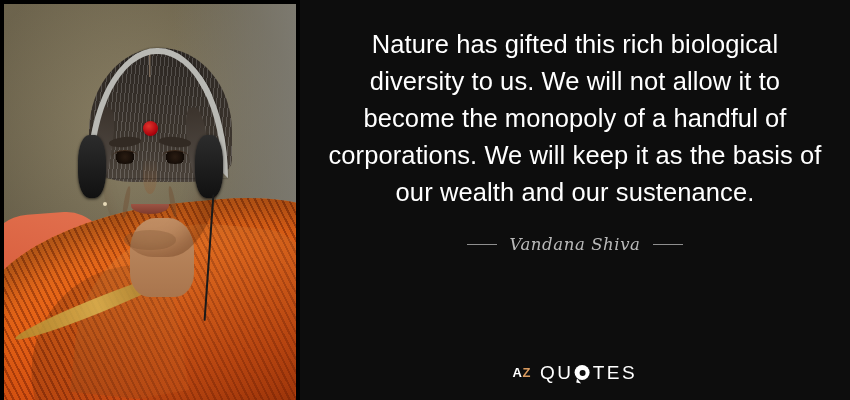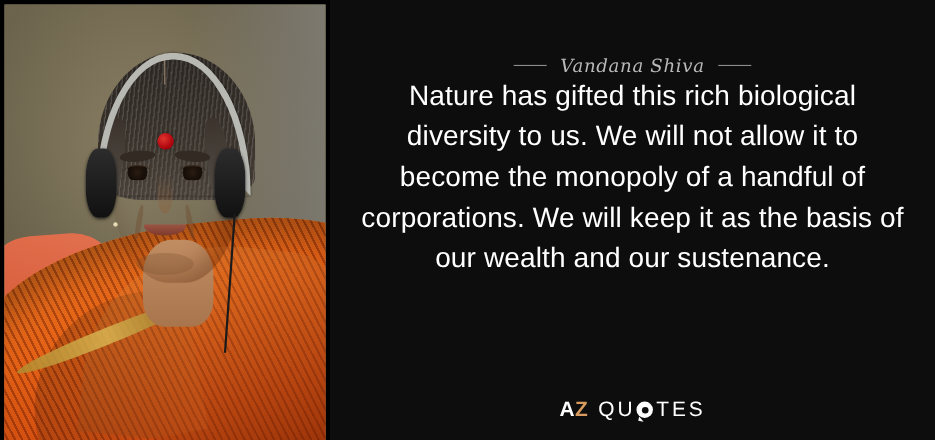--- a/index.html
+++ b/index.html
@@ -313,21 +313,21 @@
     position:absolute;
     left: 50%;
     bottom: 18px;
     transform: translateX(-50%);
     display:flex;
     align-items:center;
     gap: 9px;
     user-select:none;
   }
   #logo-az {
-    font-size: 19px;
+    font-size: 13px;
     font-weight: 700;
     letter-spacing: .5px;
     line-height: 1;
   }
   #logo-a { color: #ffffff; }
   #logo-z { color: #d99a5e; }
   #logo-quotes {
     display:flex;
     align-items:center;
     font-size: 19px;
@@ -406,27 +406,27 @@
       <div id="headband"></div>
       <div id="earcup-l" class="earcup"></div>
       <div id="earcup-r" class="earcup"></div>
       <div id="cable"></div>
       <div id="earring"></div>
     </div>
   </div>
 
   <div id="quote-panel">
 
+    <div id="quote-text">Nature has gifted this rich biological diversity to us. We will not allow it to become the monopoly of a handful of corporations. We will keep it as the basis of our wealth and our sustenance.</div>
+
     <div id="attribution">
       <span class="attr-dash"></span>
       <span id="author-name">Vandana Shiva</span>
       <span class="attr-dash"></span>
     </div>
-
-    <div id="quote-text">Nature has gifted this rich biological diversity to us. We will not allow it to become the monopoly of a handful of corporations. We will keep it as the basis of our wealth and our sustenance.</div>
 
     <div id="brand-logo">
       <span id="logo-az"><span id="logo-a">A</span><span id="logo-z">Z</span></span>
       <span id="logo-quotes">
         <span>QU</span>
         <span id="logo-bubble"></span>
         <span>TES</span>
       </span>
     </div>
 

